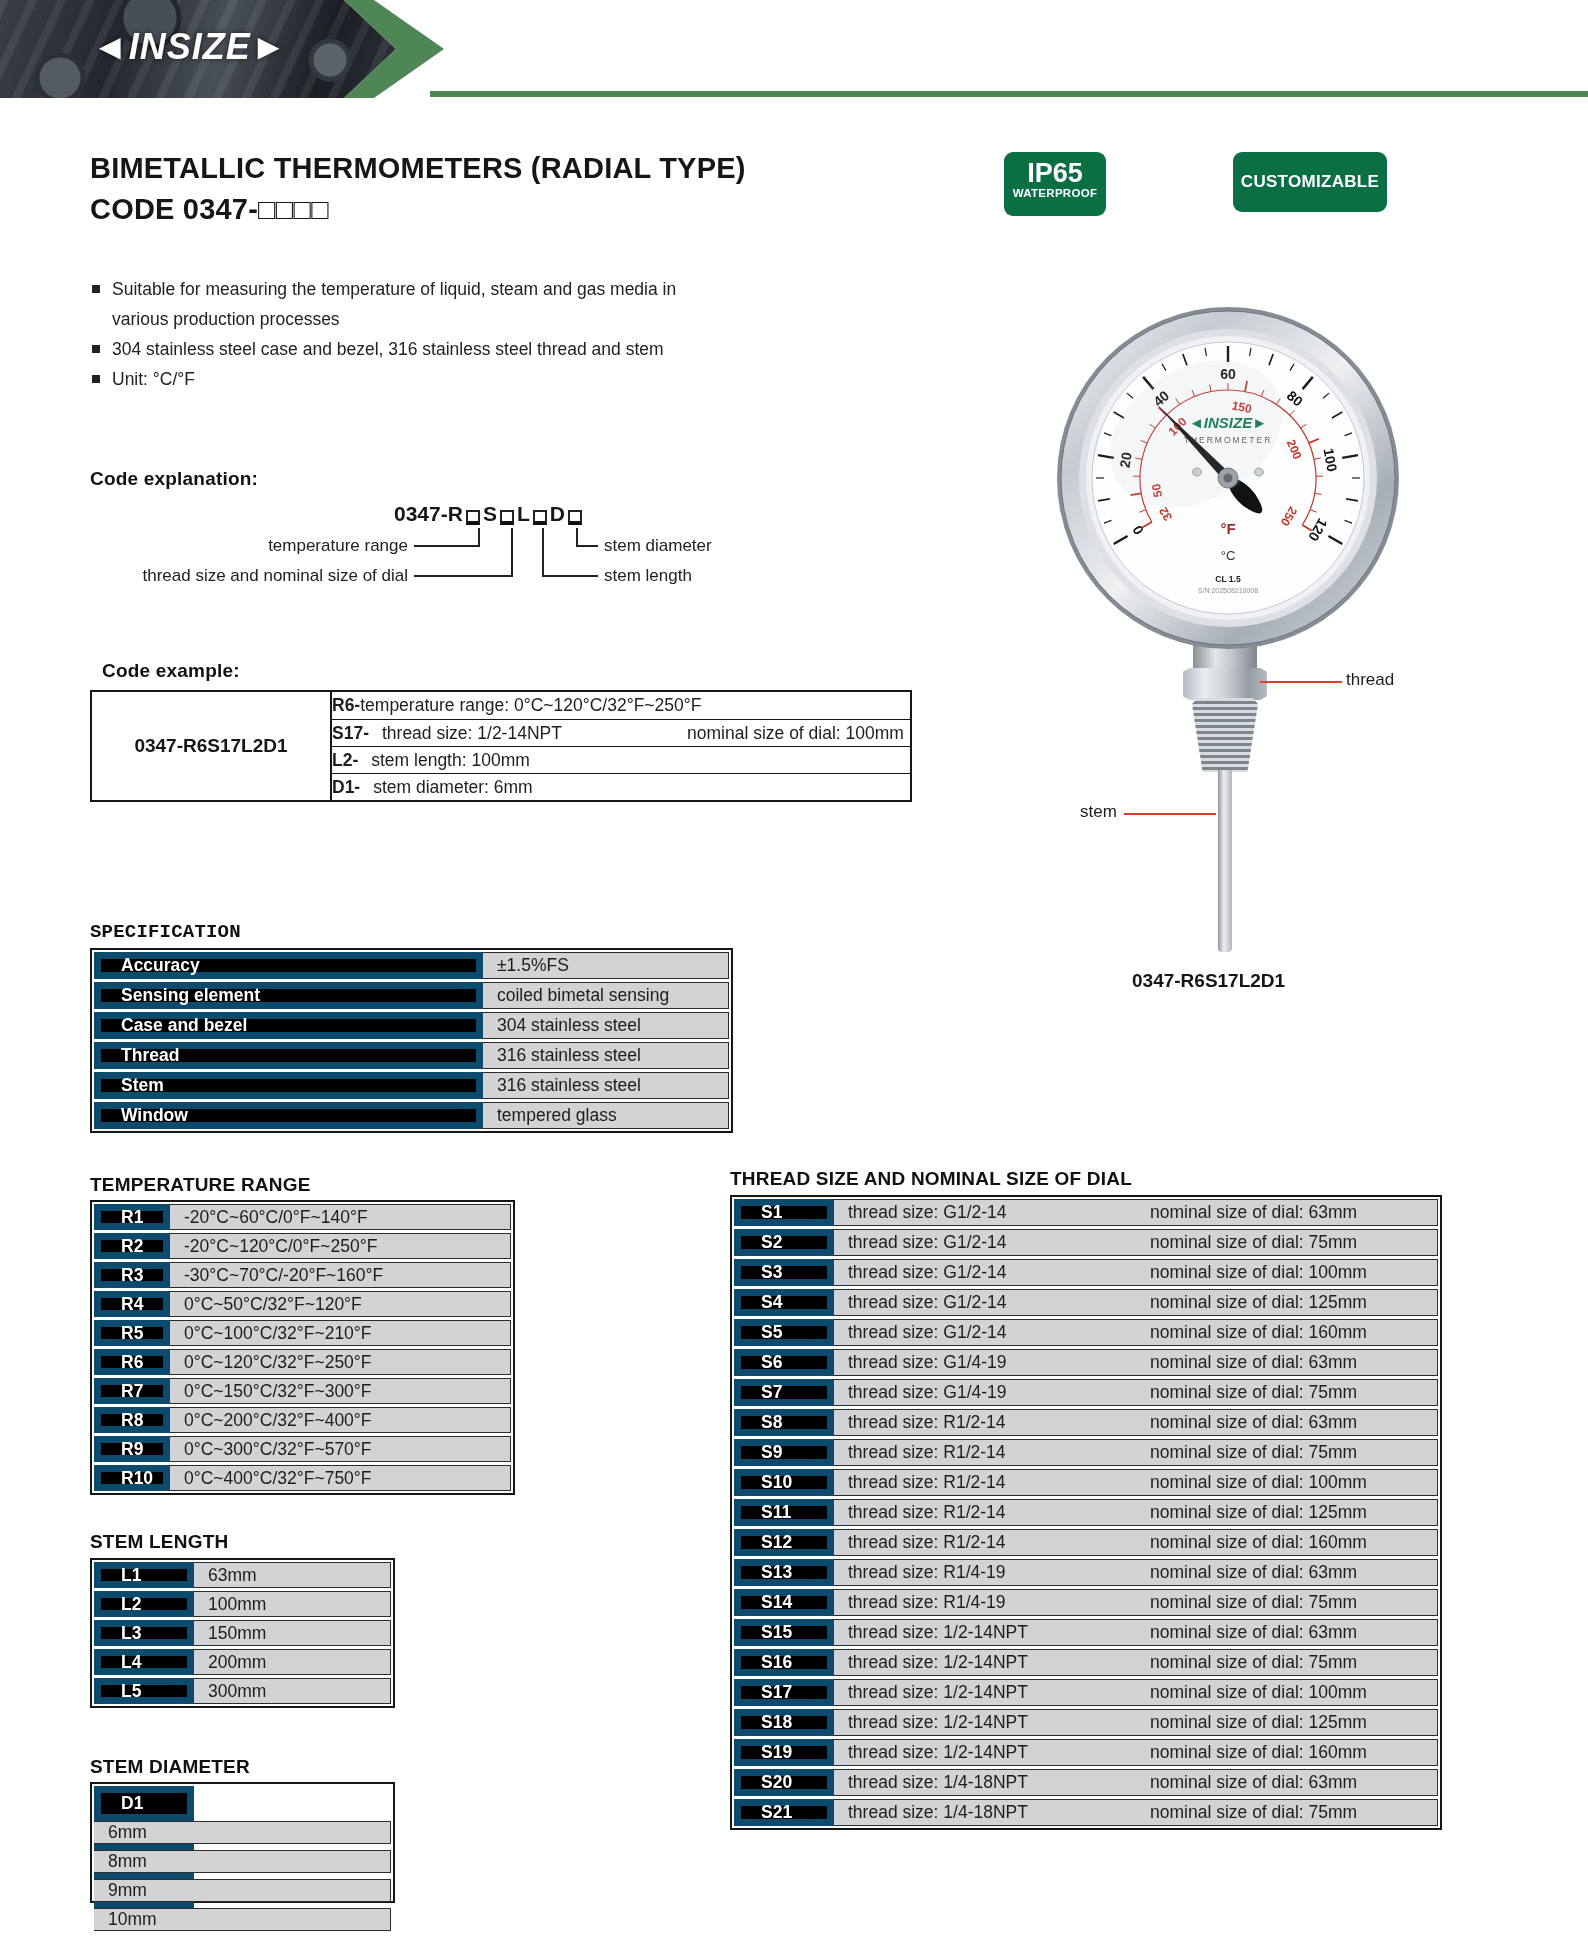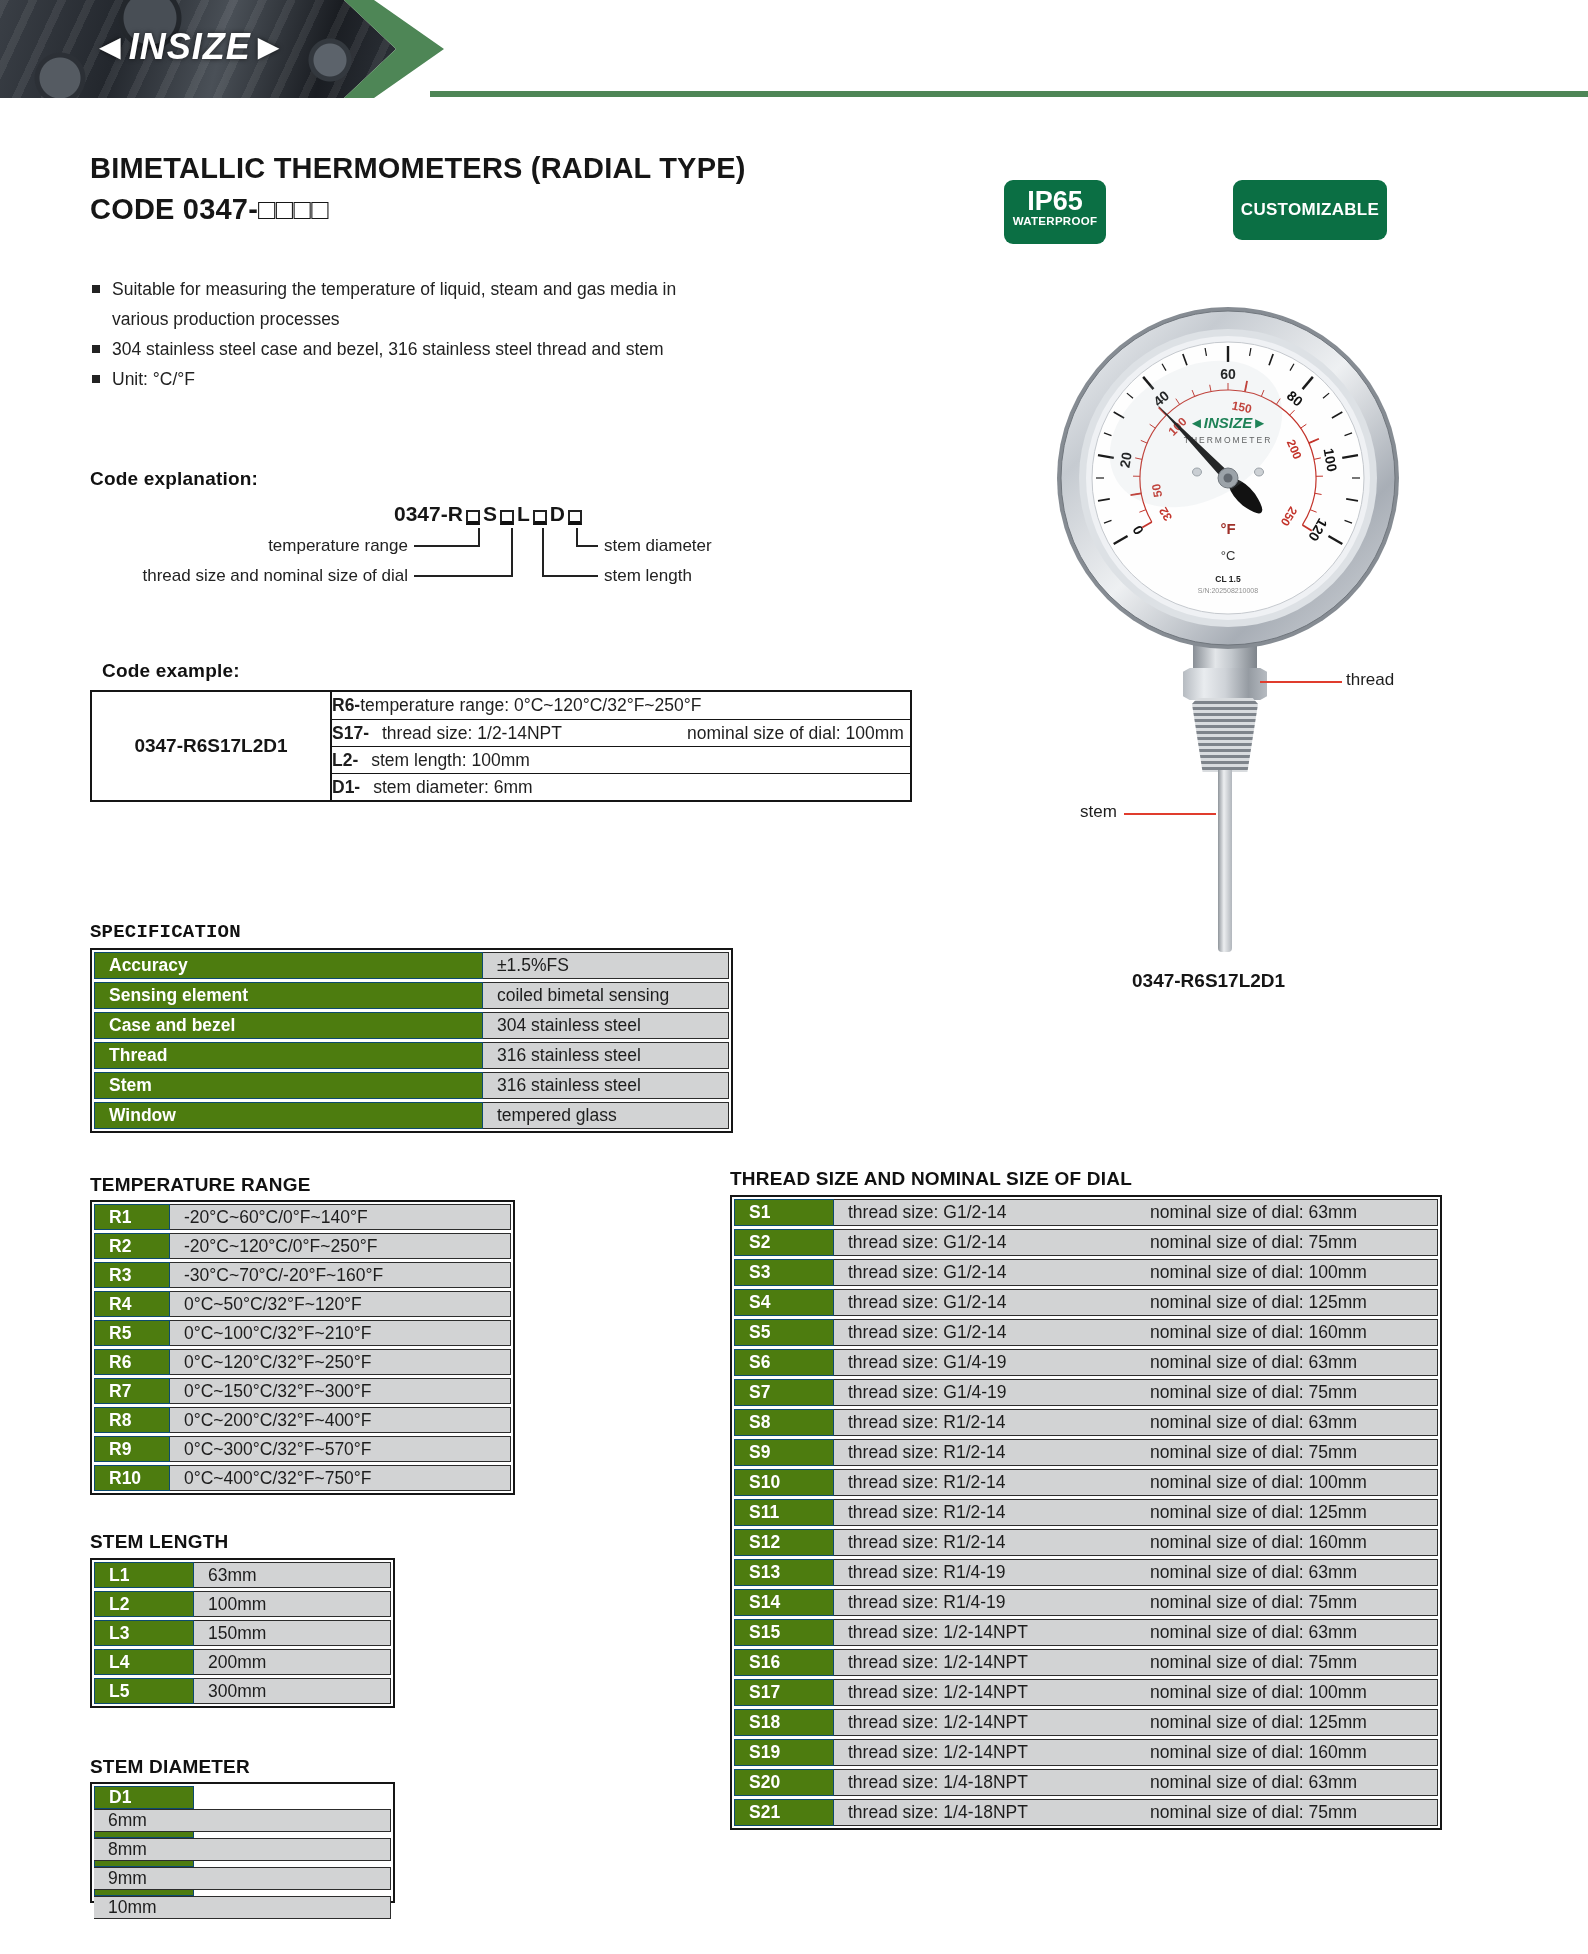--- a/index.html
+++ b/index.html
@@ -17,21 +17,21 @@
     clip-path: polygon(0 0, 344px 0, 396px 49px, 344px 98px, 0 98px); }
   .logo { position:absolute; left:92px; top:26px; font-size:36px; font-weight:bold; font-style:italic;
     color:#fff; letter-spacing:1px; text-shadow:0 0 5px rgba(0,0,0,0.65); }
   .chevron { position:absolute; left:344px; top:0; width:102px; height:98px; background:#4e8656;
     clip-path: polygon(0 0, 30px 0, 100px 49px, 30px 98px, 0 98px, 52px 49px); }
   .green-line { position:absolute; left:430px; top:91px; width:1158px; height:6px; background:#4e8656; }
 
   .title { position:absolute; left:90px; top:148px; font-size:29px; font-weight:bold;
     line-height:41px; color:#161616; letter-spacing:0.2px; }
 
-  .badge { position:absolute; background:#0b6f44; border-radius:9px; color:#fff; text-align:center;margin-top:28px; }
+  .badge { position:absolute; background:#0b6f44; border-radius:9px; color:#fff; text-align:center; }
   .badge-ip { left:1004px; top:152px; width:102px; height:64px; padding-top:7px; }
   .badge-ip .b1 { font-size:27px; font-weight:bold; line-height:28px; }
   .badge-ip .b2 { font-size:11.5px; font-weight:bold; letter-spacing:0.3px; }
   .badge-custom { left:1233px; top:152px; width:154px; height:60px; line-height:60px;
     font-size:17px; font-weight:bold; letter-spacing:0.3px; }
 
   
   .features { position:absolute; left:90px; top:274px; width:645px; list-style:none; }
   .features li { position:relative; padding-left:22px; font-size:17.5px; line-height:30px; color:#222; }
   .features li::before { content:""; position:absolute; left:2px; top:11px; width:8px; height:8px; background:#222; }
@@ -58,22 +58,22 @@
   .ce-row { position:relative; height:27px; display:flex; align-items:center; 
     font-size:17.5px; color:#1e1e1e; }
   .ce-row + .ce-row { border-top:1.5px solid #151515;gap:13px; }
   .ce-pre { font-weight:bold; }
   .ce-t2 { position:absolute; left:355px; }
 
   
   .dtable { position:absolute; border:2px solid #151515; padding:2px; background:#fff; }
   .t-row { display:flex; }
   .t-row + .t-row { margin-top:3px; }
-  .t-key { background:#4d7c0f; color:#fff; font-weight:bold; border:1px solid #0c4a6e;
-    display:flex; align-items:center; padding-left:14px; font-size:17.5px; }
+  .t-key { background:#000000; color:#fff; font-weight:bold; border:7px solid #0c4a6e;
+    display:flex; align-items:center; padding-left:20px; font-size:17.5px; }
   .t-val { position:relative; background:#d2d3d4; border:1px solid #2c2c2c; border-left:none; flex:1;
     display:flex; align-items:center; padding-left:14px; font-size:17.5px; color:#1d1d1d; }
   .spec-table { left:90px; top:948px; width:643px; }
   .spec-table .t-row { height:27px; } .spec-table .t-key { width:389px; }
   .temp-table { left:90px; top:1200px; width:425px; }
   .temp-table .t-row { height:26px; } .temp-table .t-key { width:76px; }
   .s-table { left:730px; top:1195px; width:712px; }
   .s-table .t-row { height:27px; } .s-table .t-key { width:100px; }
   .s-dial { position:absolute; left:316px; }
   .sl-table { left:90px; top:1558px; width:305px; }

